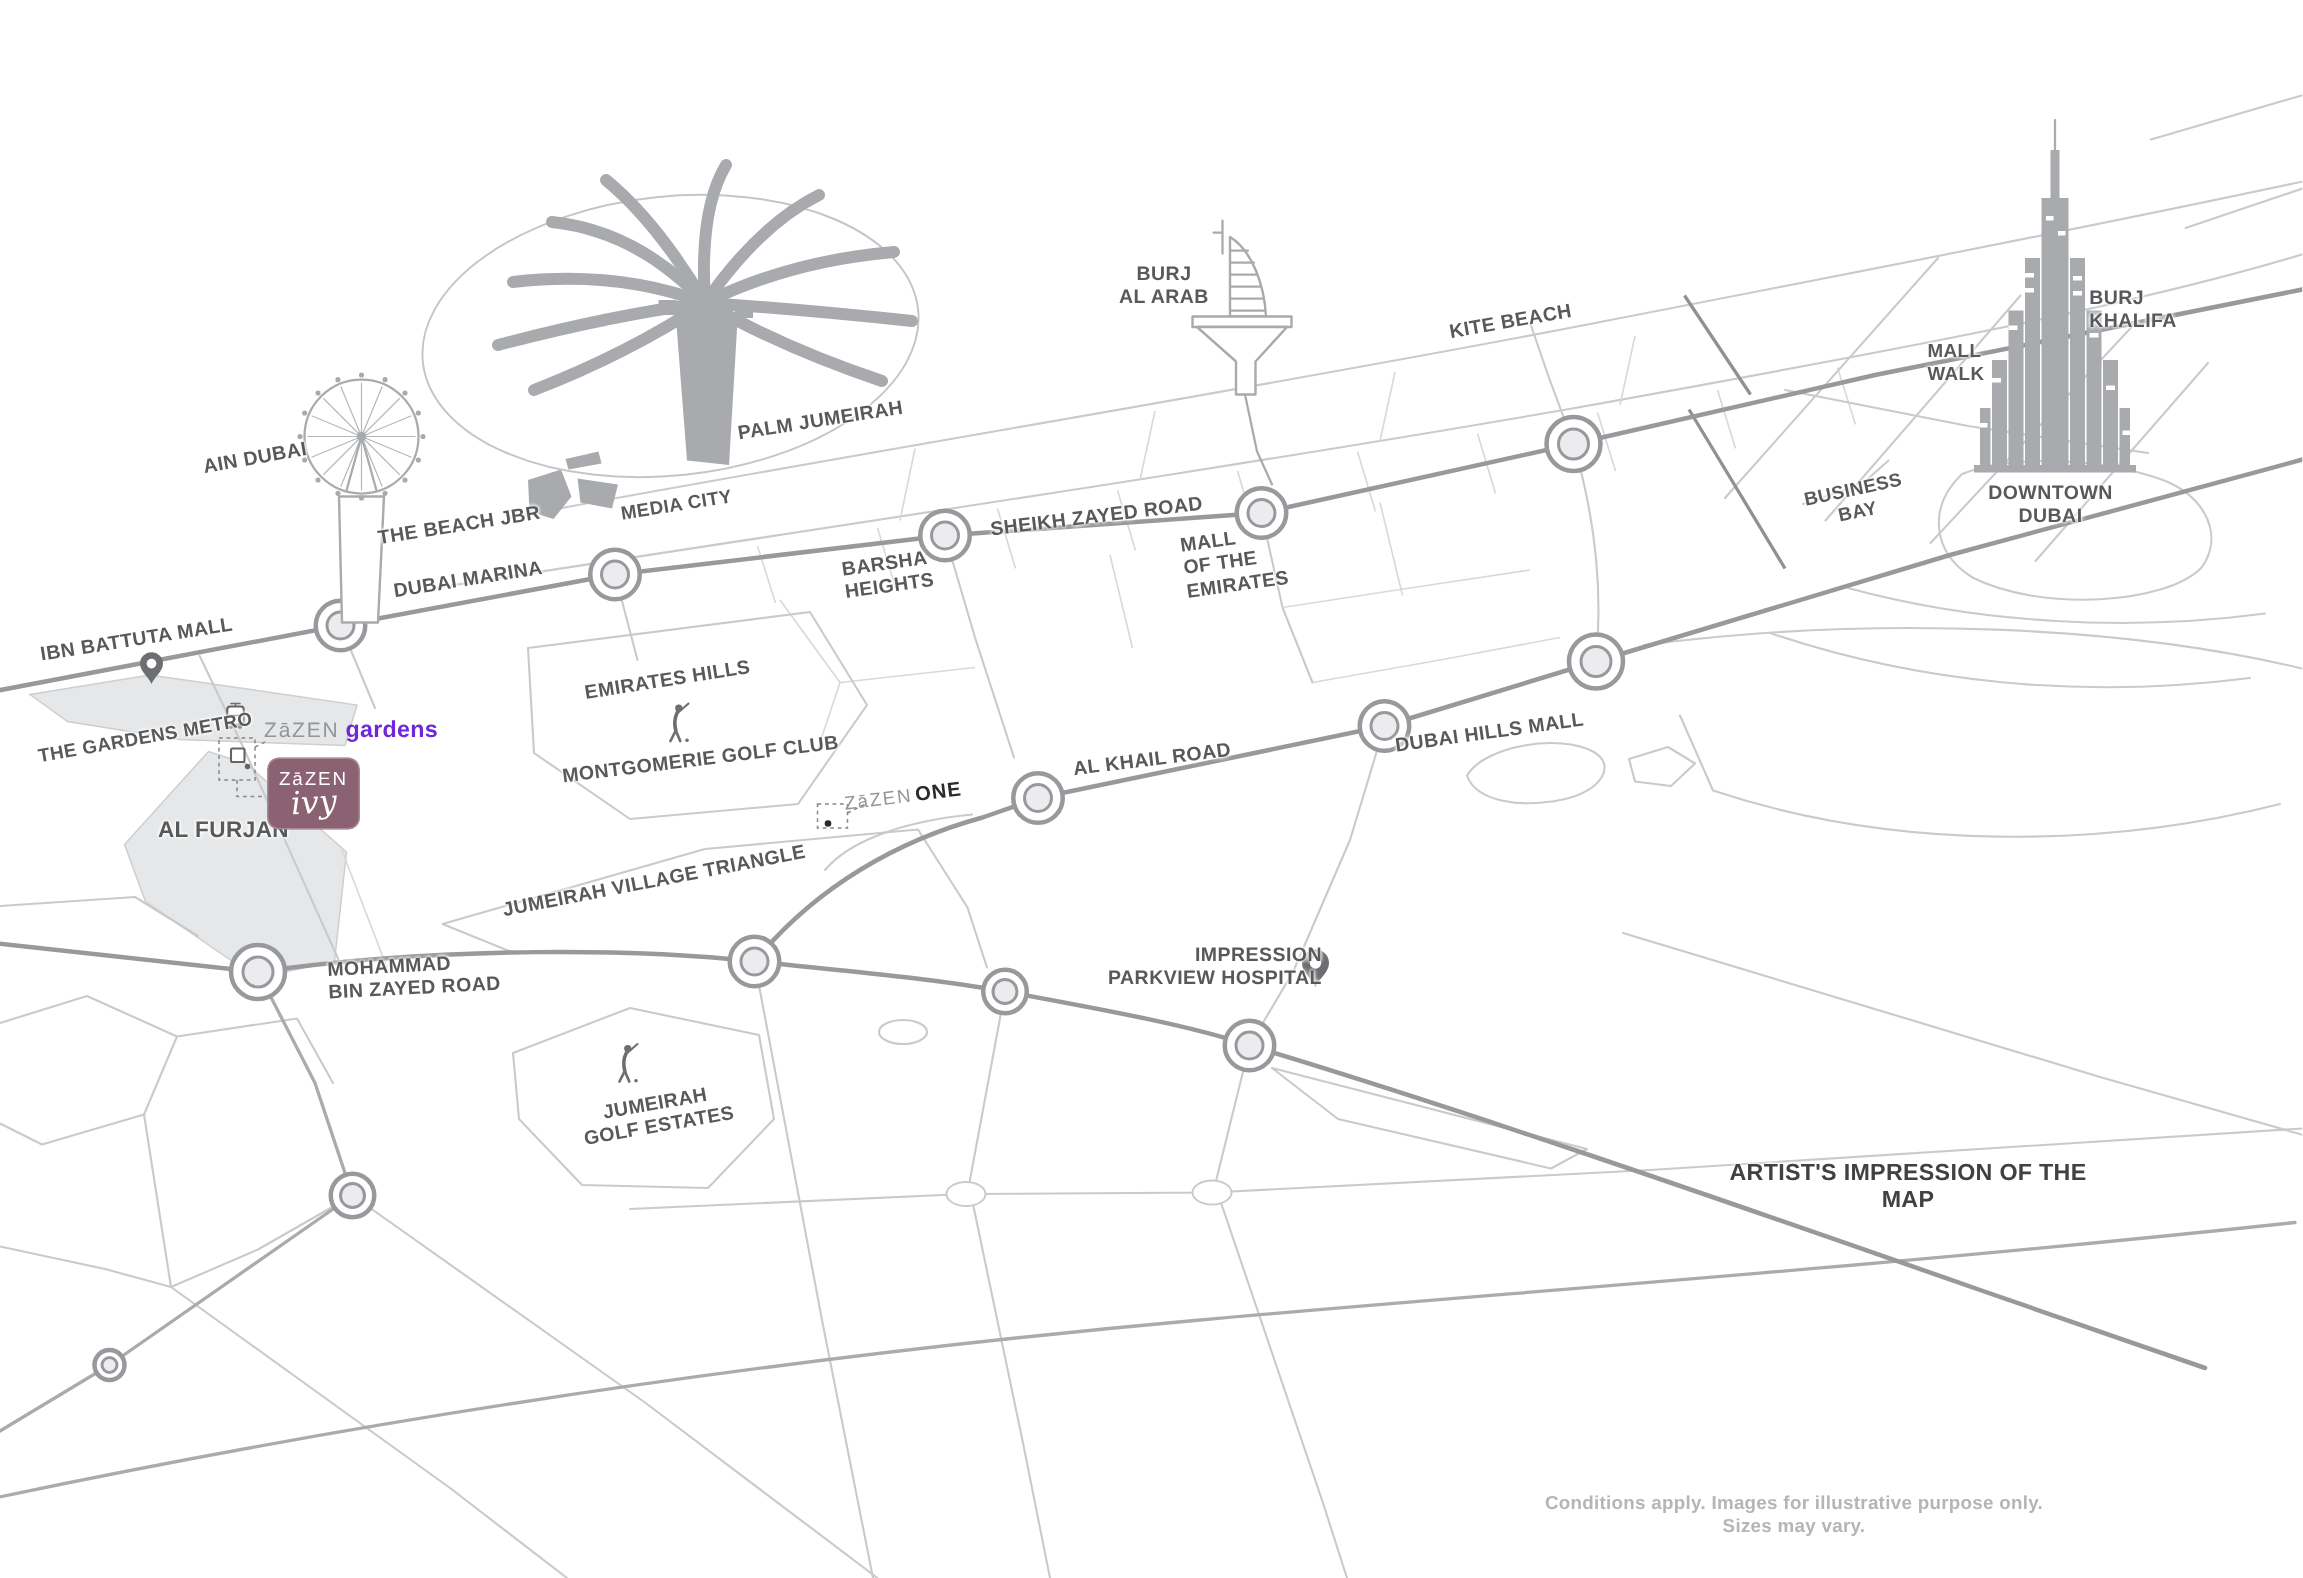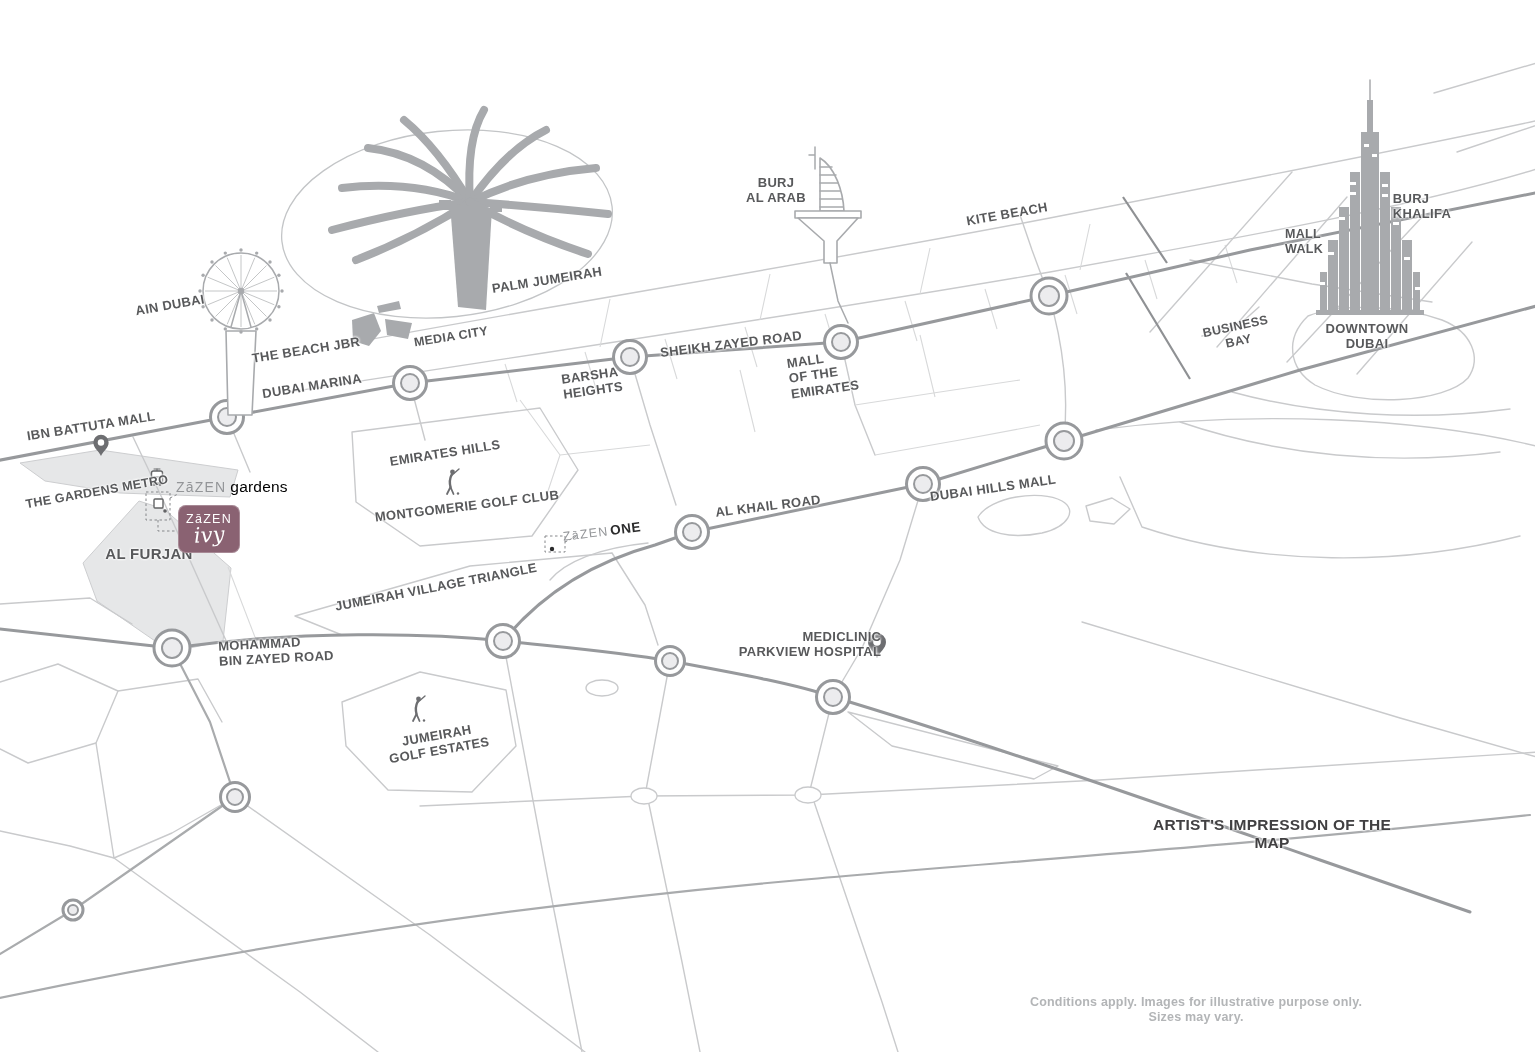--- a/index.html
+++ b/index.html
@@ -34,21 +34,21 @@
        letter-spacing:.3px;white-space:pre-line;text-align:center;
        text-shadow:0 0 3px #fff,0 0 3px #fff,0 0 2px #fff;}
   .ta-l{text-align:left}.ta-r{text-align:right}
   .sz-lg{font-size:15px}.sz-sm{font-size:12.5px}
   .note{color:var(--dark-note);font-size:15.5px;letter-spacing:.2px}
   .disc{color:var(--disclaimer);font-weight:bold;font-size:12.5px;letter-spacing:.2px;text-shadow:none}
   
   .brand-gardens{position:absolute;left:176px;top:487px;transform:translate(0,-50%);white-space:nowrap;}
   .brand-one{position:absolute;left:602px;top:531px;transform:translate(-50%,-50%) rotate(-7deg);white-space:nowrap;}
   .bz{color:var(--muted);font-weight:500;font-size:14px;letter-spacing:1.2px}
-  .bsuf-g{color:#000000;font-weight:400;font-size:15.5px;margin-left:4px;letter-spacing:.2px}
+  .bsuf-g{color:#6d28d9;font-weight:700;font-size:15.5px;margin-left:4px;letter-spacing:.2px}
   .bsuf-o{color:#2b2b2c;font-weight:bold;font-size:13.5px;margin-left:2px;letter-spacing:.6px}
   .bz-sm{font-size:12.5px}
   .ivy{position:absolute;left:178px;top:505px;width:62px;height:48px;border-radius:8px;
        background:var(--brand);display:flex;flex-direction:column;align-items:center;justify-content:center;
        box-shadow:0 0 0 1px rgba(255,255,255,.25) inset;}
   .ivy-word{color:#fff;font-size:12.5px;font-weight:500;letter-spacing:1.3px;line-height:1}
   .ivy-name{color:#fff;font-family:"DejaVu Serif",serif;font-style:italic;font-size:21px;
             line-height:.9;margin-top:1px;transform:rotate(-3deg)}
 </style>
 </head>
@@ -352,33 +352,33 @@
     <div class="lbl" style="left:467px;top:506px;--r:-7deg">MONTGOMERIE GOLF CLUB</div>
     <div class="lbl" style="left:436px;top:587px;--r:-11deg">JUMEIRAH VILLAGE TRIANGLE</div>
     <div class="lbl" style="left:768px;top:506px;--r:-7deg">AL KHAIL ROAD</div>
     <div class="lbl" style="left:776px;top:190px">BURJ
 AL ARAB</div>
     <div class="lbl ta-l" style="left:823px;top:374px;--r:-8deg">MALL
 OF THE
 EMIRATES</div>
     <div class="lbl" style="left:1007px;top:214px;--r:-10deg">KITE BEACH</div>
     <div class="lbl" style="left:993px;top:488px;--r:-8deg">DUBAI HILLS MALL</div>
-    <div class="lbl ta-r" style="left:810px;top:644px">MEDICLINIC
+    <div class="lbl ta-r" style="left:810px;top:644px">IMPRESSION
 PARKVIEW HOSPITAL</div>
     <div class="lbl" style="left:438px;top:743px;--r:-10deg">JUMEIRAH
 GOLF ESTATES</div>
     <div class="lbl sz-sm" style="left:1237px;top:334px;--r:-12deg">BUSINESS
 BAY</div>
     <div class="lbl ta-l sz-sm" style="left:1304px;top:242px">MALL
 WALK</div>
     <div class="lbl ta-l" style="left:1422px;top:206px">BURJ
 KHALIFA</div>
     <div class="lbl" style="left:1367px;top:336px">DOWNTOWN
 DUBAI</div>
-    <div class="lbl note" style="left:1272px;top:834px">ARTIST'S IMPRESSION OF THE MAP</div>
+    <div class="lbl note" style="left:1272px;top:792px">ARTIST'S IMPRESSION OF THE MAP</div>
     <div class="lbl disc" style="left:1196px;top:1010px">Conditions apply. Images for illustrative purpose only. Sizes may vary.</div>
 
     <div class="brand-gardens">
       <span class="bz">ZāZEN</span><span class="bsuf-g">gardens</span>
     </div>
     <div class="brand-one">
       <span class="bz bz-sm">ZāZEN</span><span class="bsuf-o">ONE</span>
     </div>
     <div class="ivy">
       <div class="ivy-word">ZāZEN</div>

